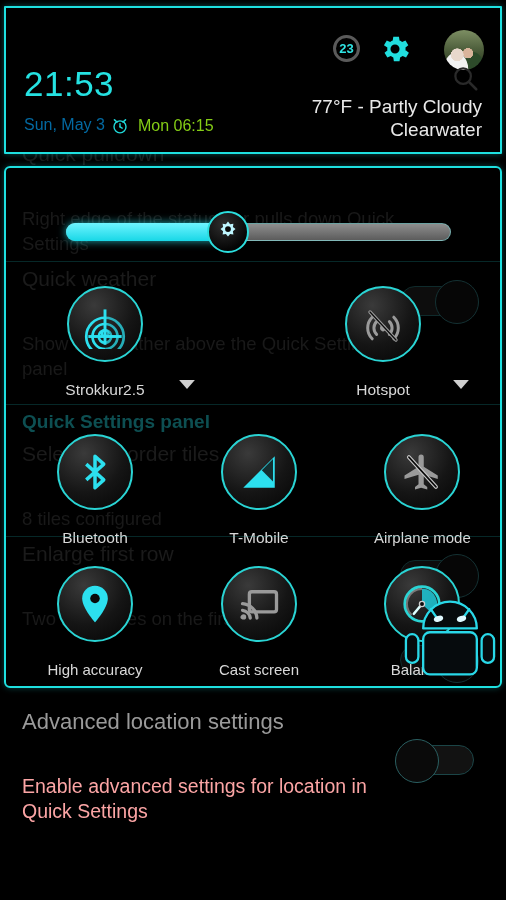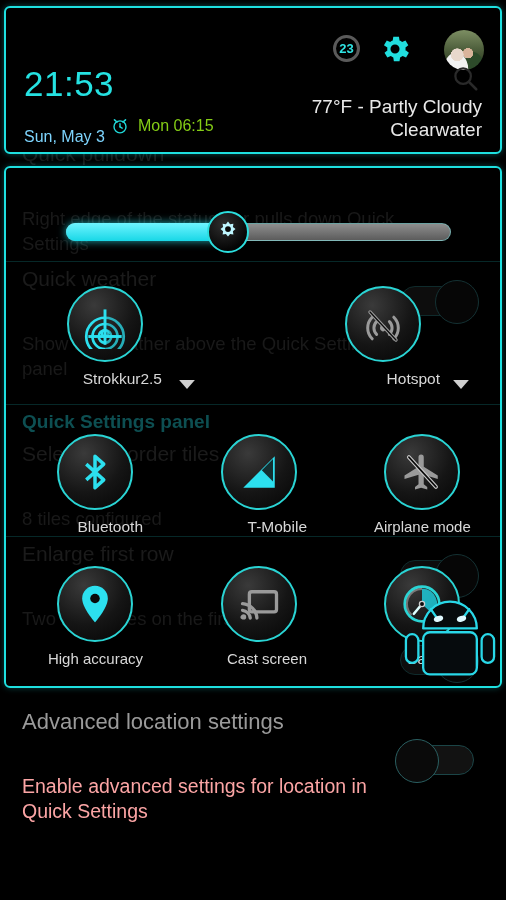--- a/index.html
+++ b/index.html
@@ -32,21 +32,21 @@
   .bg-toggle .knob {
     position: absolute; top: -7px; width: 44px; height: 44px; border-radius: 50%;
     background: #060606; border: 1px solid #143133;
   }
   .bg-toggle.off .knob { left: -6px; }
   .bg-toggle.on  .knob { right: -6px; }
 
   
   .drawer {
     position: absolute; left: 4px; top: 6px; width: 498px; height: 148px;
-    border: 2px solid #1ee0e0; border-radius: 6px; background: #000;
+    border: 2px solid #1ee0e0; border-radius: 1px; background: #000;
     z-index: 5; box-shadow: 0 0 6px rgba(30,224,224,.35);
   }
   .badge23 {
     position: absolute; right: 140px; top: 27px; width: 27px; height: 27px;
     border-radius: 50%; border: 3px solid #5a5a5a;
     display: flex; align-items: center; justify-content: center;
   }
   .badge23 span { font-size: 13px; color: #2fe3e3; font-weight: bold; line-height: 1; }
   .gear-ic { position: absolute; right: 88px; top: 24px; width: 34px; height: 34px; }
   .avatar {
@@ -57,21 +57,21 @@
       radial-gradient(circle at 60% 58%, #d9b49b 0 15%, transparent 16%),
       radial-gradient(ellipse at 30% 100%, #f2f2f2 0 30%, transparent 32%),
       radial-gradient(ellipse at 70% 102%, #2d4a2a 0 32%, transparent 34%),
       linear-gradient(180deg, #7d8f63 0%, #4e5f3c 48%, #233018 100%);
   }
   .search-ic { position: absolute; right: 20px; top: 55px; width: 30px; height: 30px; }
   .clock {
     position: absolute; left: 18px; top: 58px;
     font-size: 35px; color: #25e2e2; letter-spacing: .5px; line-height: 36px;
   }
-  .date { position: absolute; left: 18px; top: 108px; font-size: 16px; color: #7dd3fc; margin-top: 12px; }
+  .date { position: absolute; left: 18px; top: 108px; font-size: 16px; color: #0369a1; }
   .alarm-ic { position: absolute; left: 104px; top: 108px; width: 20px; height: 20px; }
   .alarm-txt { position: absolute; left: 132px; top: 109px; font-size: 16px; color: #84cc16; }
   .weather-l1 {
     position: absolute; right: 18px; top: 88px;
     font-size: 19px; color: #e9e9e9; text-align: right;
   }
   .weather-l2 {
     position: absolute; right: 18px; top: 111px;
     font-size: 19px; color: #e9e9e9; text-align: right;
   }
@@ -108,21 +108,21 @@
 
   
   .tile { position: absolute; width: 96px; text-align: center; }
   .tile .circ {
     position: relative; width: 76px; height: 76px; margin: 0 auto; border-radius: 50%;
     background: radial-gradient(circle at 35% 24%, #3a3a3a 0%, #151515 55%, #040404 100%);
     border: 2px solid #2ad4d4;
     display: flex; align-items: center; justify-content: center;
   }
   .tile .lbl {
-    margin-top: 8px; font-size: 15.5px; color: #d8d8d8; white-space: nowrap; text-align: right;
+    margin-top: 19px; font-size: 15.5px; color: #d8d8d8; white-space: nowrap;
   }
   .tile .lbl.small { font-size: 15px; }
   .caret { display: inline-block; margin-left: 7px; vertical-align: 2px; }
 
   
   .droid { position: absolute; right: 2px; bottom: 2px; width: 96px; height: 92px; z-index: 8; }
 
   svg { display: block; }
 </style>
 </head>

